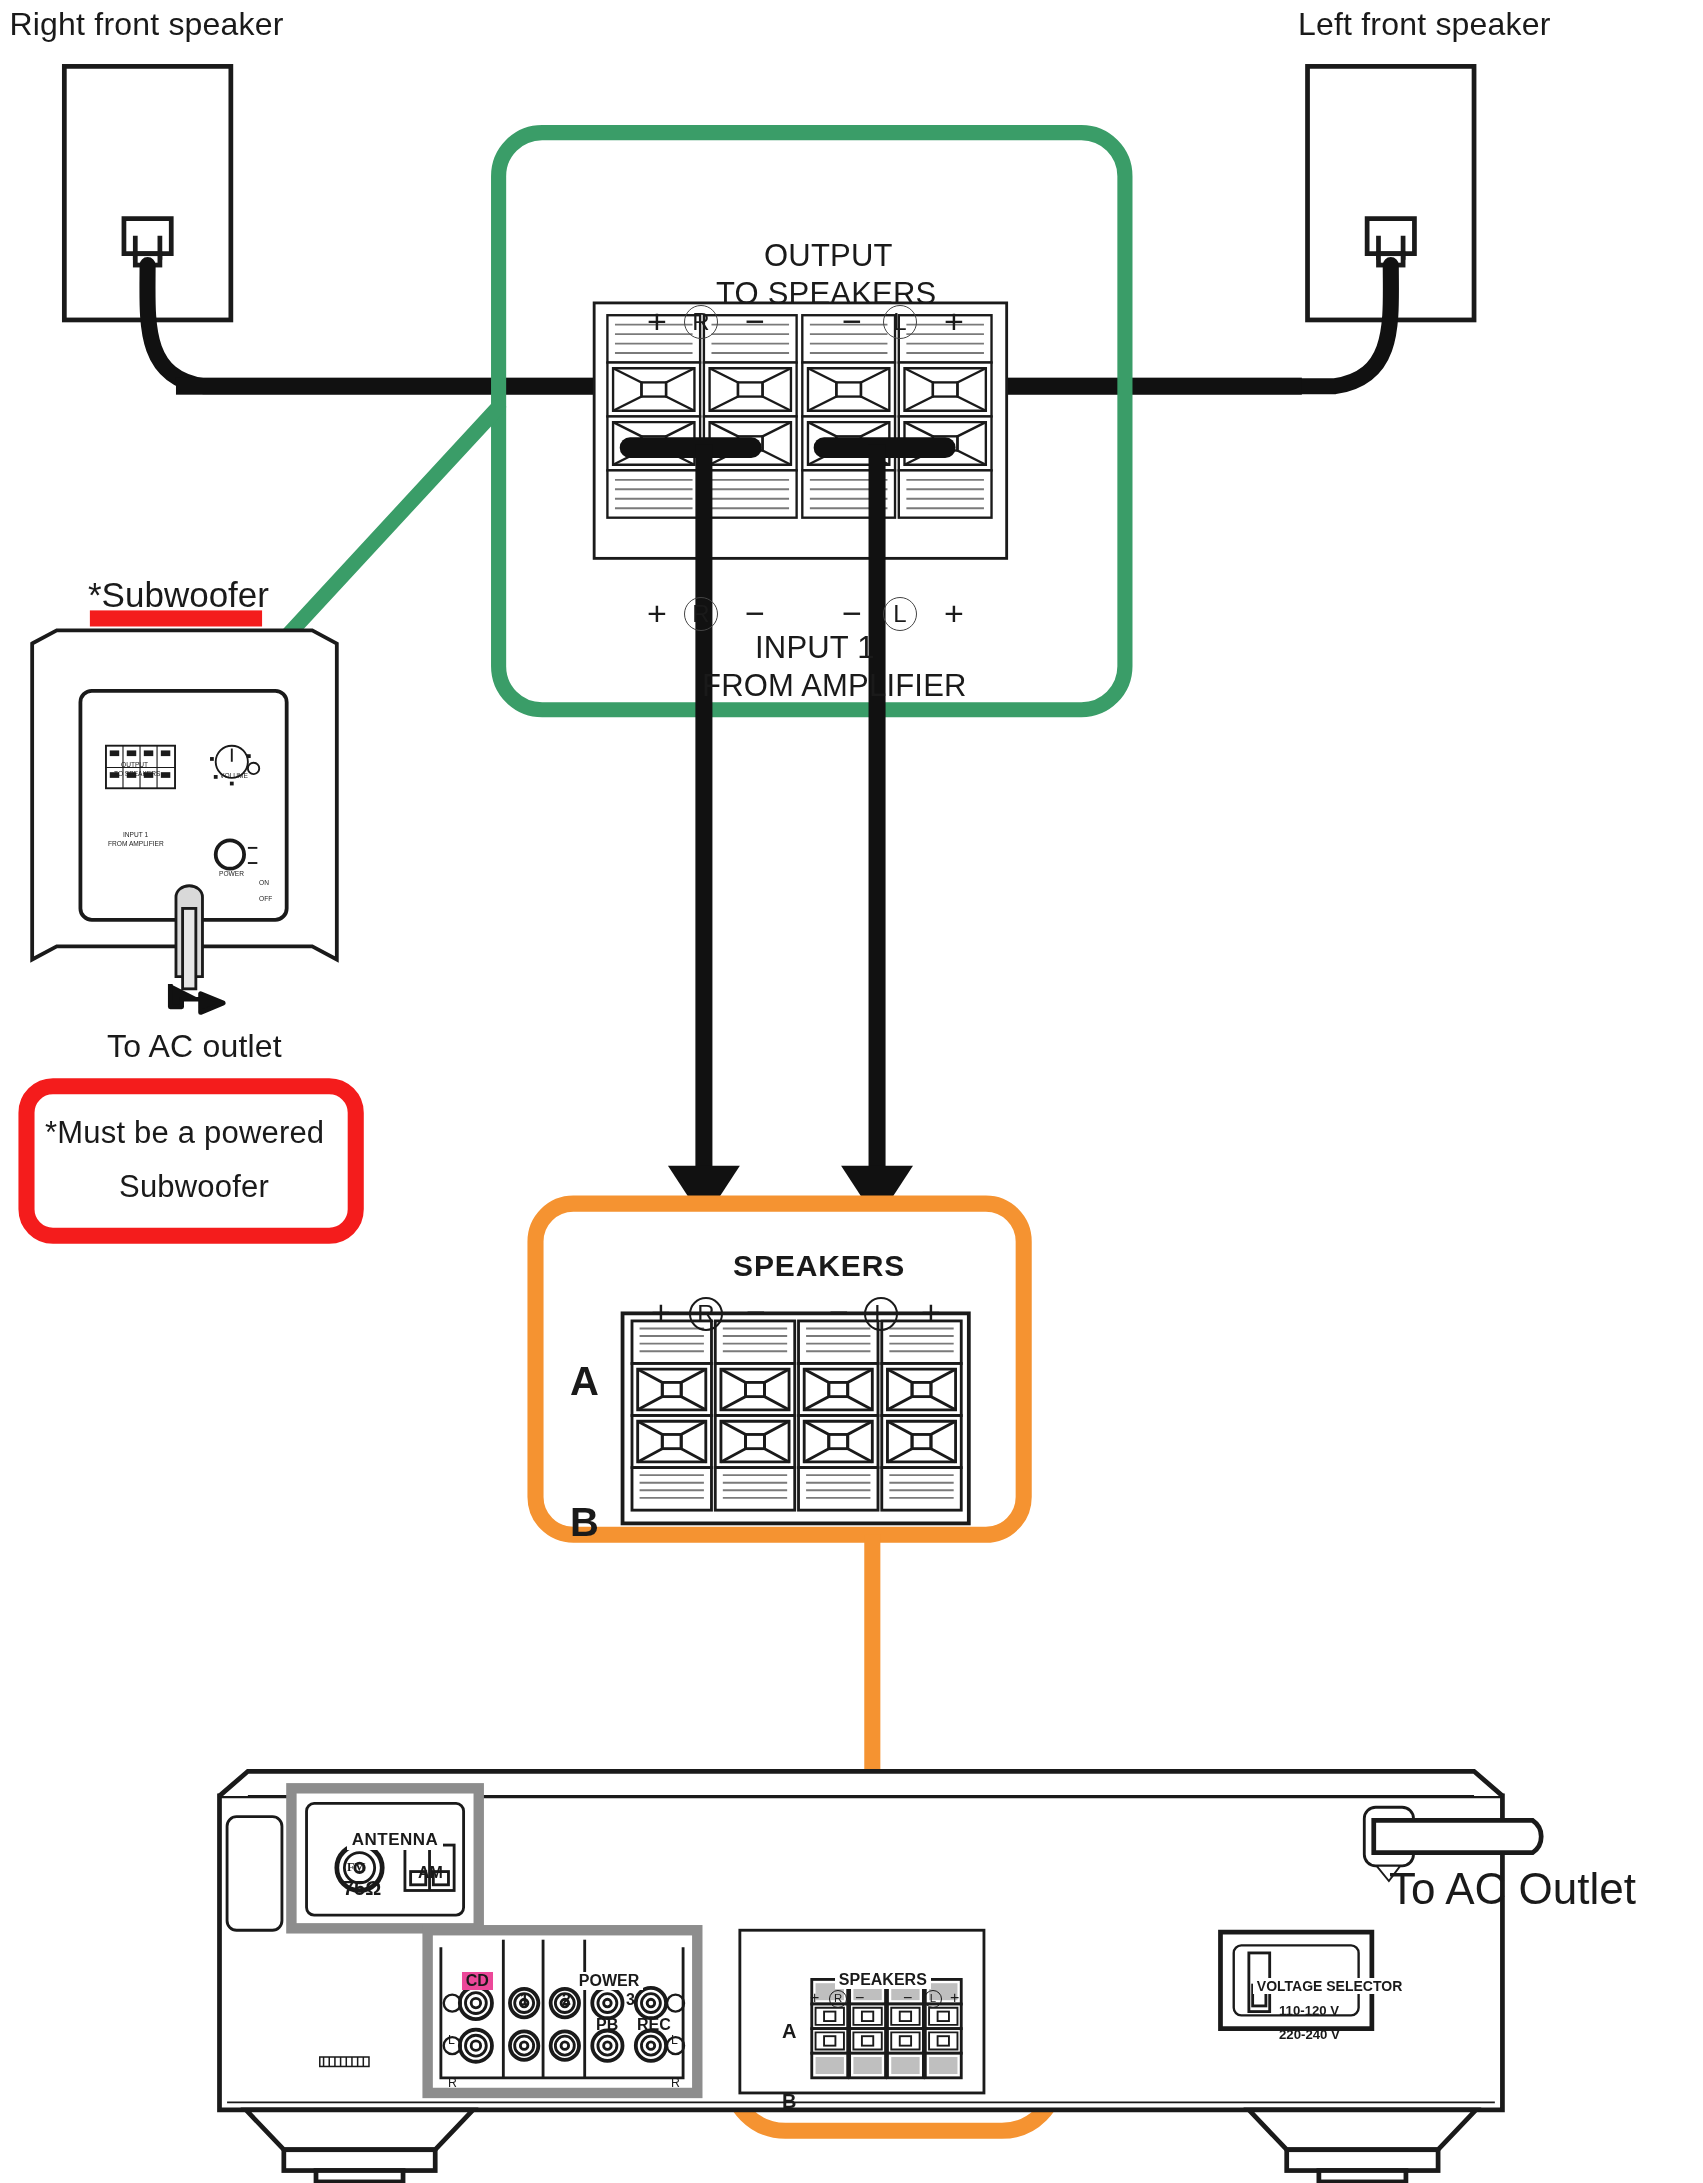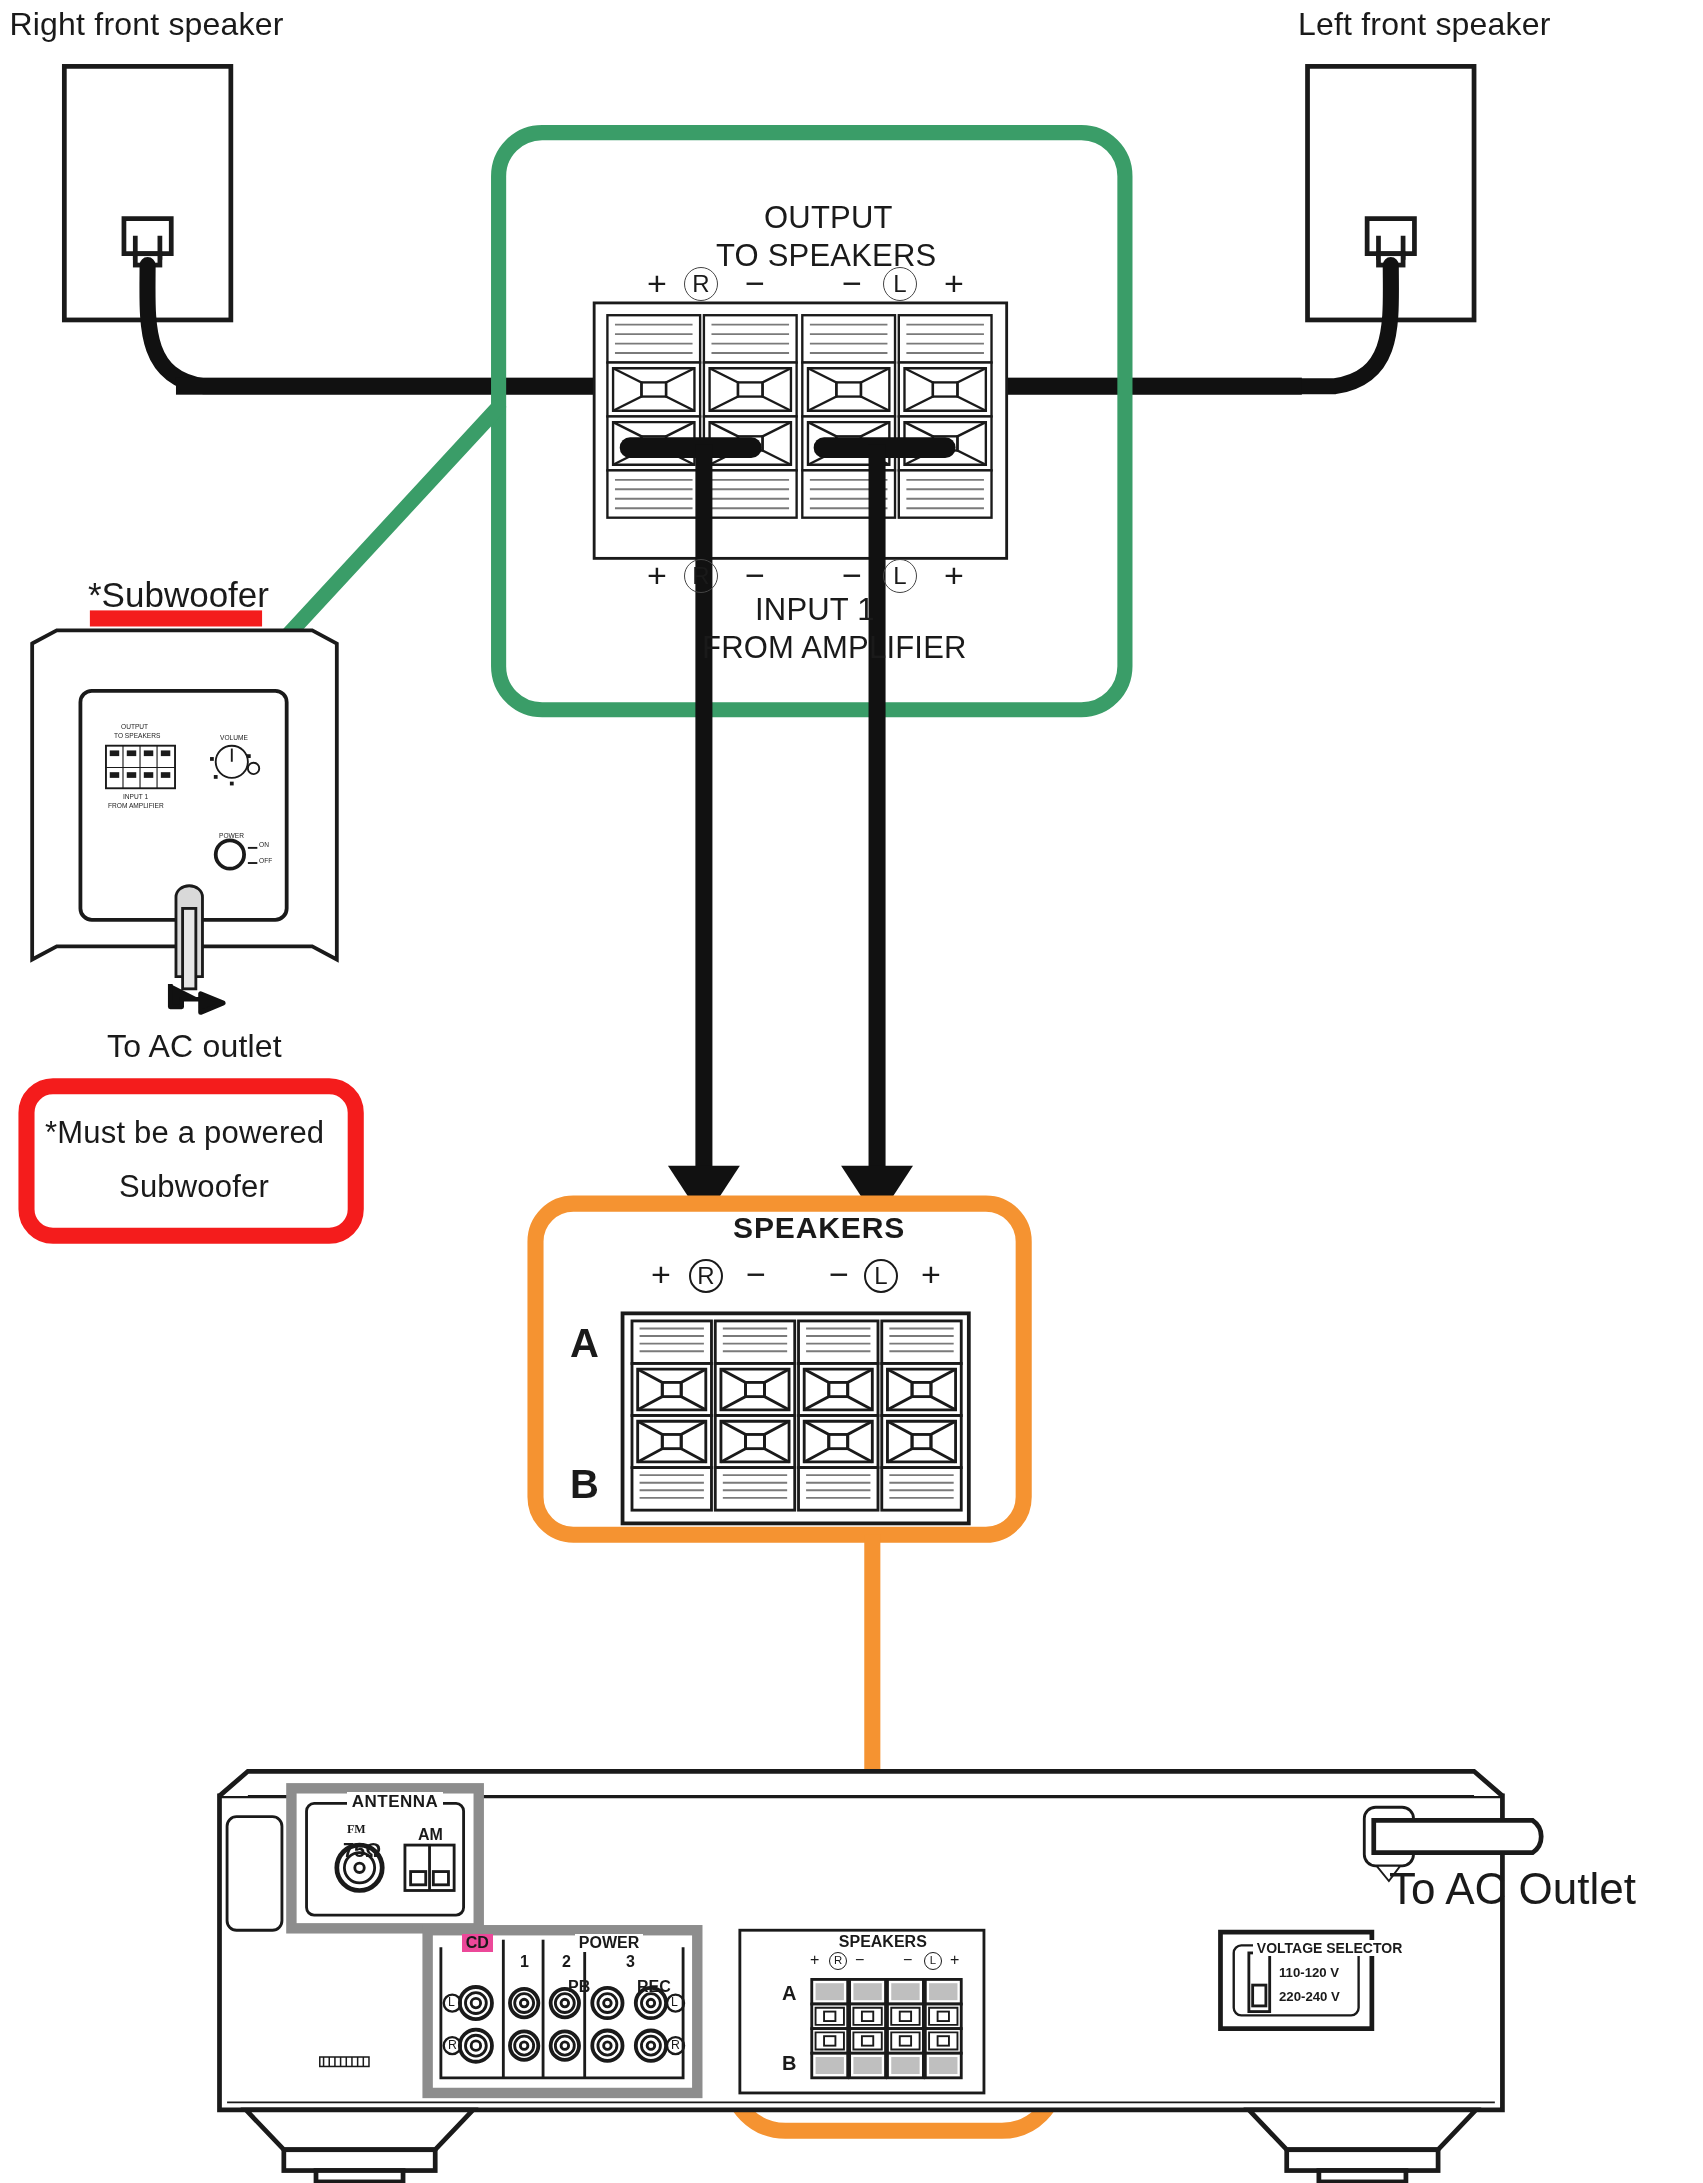--- a/index.html
+++ b/index.html
@@ -7,21 +7,21 @@
     font-family:"Liberation Sans", sans-serif;
     width:1703px;height:2183px;position:relative;overflow:hidden;
     color:#1a1a1a;
   }
   #stage{position:absolute;left:0;top:0;width:1703px;height:2183px;}
   .abs{position:absolute;}
   .lbl{font-size:32px;letter-spacing:0.2px;white-space:nowrap;}
   .lbl-big{font-size:35px;white-space:nowrap;}
   .mono-cap{font-weight:bold;}
   svg{display:block;overflow:visible;}
-  .nosel{user-select:none;}
+  .nosel{user-select:none;margin-top:38px;}
 </style>
 </head>
 <body>
 
 <div id="stage">
 
   <svg class="abs" style="left:0;top:0;" width="1703" height="2183" viewBox="0 0 1800 2307">
 
     <defs>
       <marker id="arrowDown" markerWidth="10" markerHeight="10" refX="5" refY="9" orient="auto" markerUnits="userSpaceOnUse">
@@ -559,21 +559,21 @@
   <div class="abs nosel mono-cap" style="left:347px;top:1792px;font-size:17px;letter-spacing:0.5px;background:#fff;padding:0 4.7px;">ANTENNA</div>
   <div class="abs nosel mono-cap" style="left:347px;top:1822px;font-size:12px;font-family:Liberation Serif, serif;">FM</div>
   <div class="abs nosel mono-cap" style="left:343px;top:1839px;font-size:20px;">75Ω</div>
   <div class="abs nosel mono-cap" style="left:418px;top:1826px;font-size:16px;">AM</div>
 
   <div class="abs nosel mono-cap" style="left:462px;top:1934px;font-size:16px;background:#ec4899;padding:0 3.8px;">CD</div>
   <div class="abs nosel mono-cap" style="left:575px;top:1934px;font-size:16px;background:#fff;padding:0 3.8px;">POWER</div>
   <div class="abs nosel mono-cap" style="left:520px;top:1953px;font-size:16px;">1</div>
   <div class="abs nosel mono-cap" style="left:562px;top:1953px;font-size:16px;">2</div>
   <div class="abs nosel mono-cap" style="left:626px;top:1953px;font-size:16px;">3</div>
-  <div class="abs nosel mono-cap" style="left:568px;top:1978px;font-size:16px;">PB</div>
+  <div class="abs nosel mono-cap" style="left:596px;top:1978px;font-size:16px;">PB</div>
   <div class="abs nosel mono-cap" style="left:637px;top:1978px;font-size:16px;">REC</div>
   <div class="abs nosel" style="left:448px;top:1995px;font-size:12.3px;">L</div>
   <div class="abs nosel" style="left:448px;top:2038px;font-size:12.3px;">R</div>
   <div class="abs nosel" style="left:671px;top:1995px;font-size:12.3px;">L</div>
   <div class="abs nosel" style="left:671px;top:2038px;font-size:12.3px;">R</div>
 
   <div class="abs nosel mono-cap" style="left:835px;top:1933px;font-size:16px;background:#fff;padding:0 3.8px;">SPEAKERS</div>
   <div class="abs nosel" style="left:810px;top:1951px;width:159px;height:21px;font-size:16px;">
     <span class="abs" style="left:0px;top:0;">+</span>
     <span class="abs" style="left:19px;top:0.9px;font-size:11.4px;width:16px;height:16px;line-height:15px;text-align:center;border:1.4px solid #1a1a1a;border-radius:50%;">R</span>

